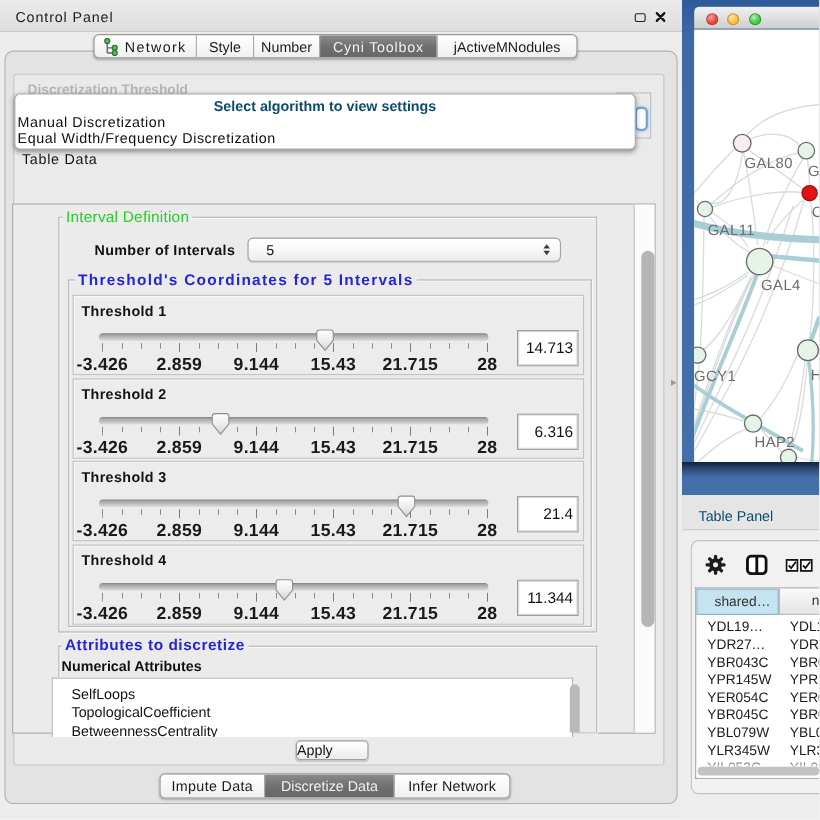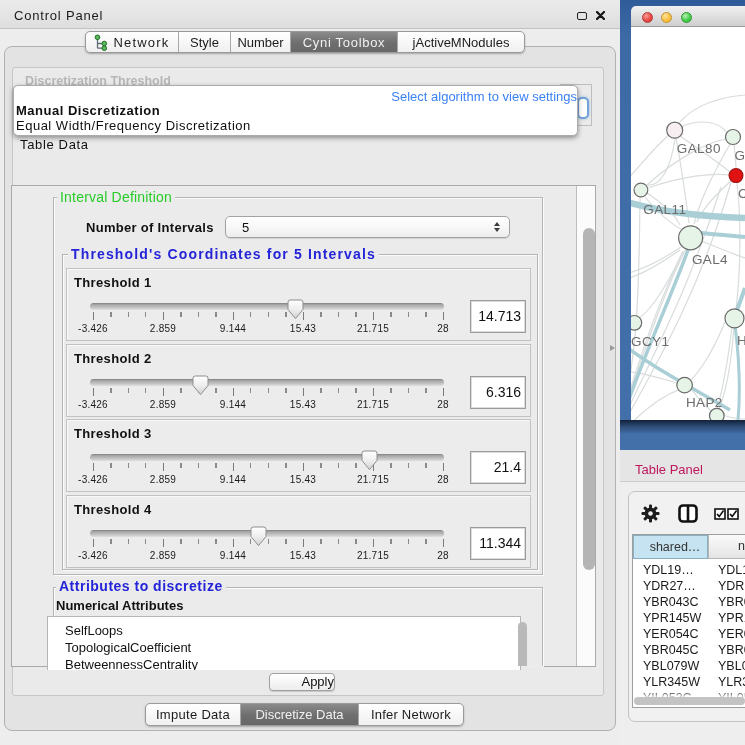--- a/index.html
+++ b/index.html
@@ -1,21 +1,21 @@
 <!DOCTYPE html>
 <html><head><meta charset="utf-8"><style>
 *{margin:0;padding:0;box-sizing:border-box}
 body{font-family:"Liberation Sans",sans-serif;}
 #root{position:relative;width:745px;height:745px;background:#ededed;overflow:hidden;font-family:"Liberation Sans",sans-serif;}
 .a{position:absolute}
 .seg{display:flex;align-items:center;justify-content:center;font-size:13px;color:#1c1c1c;height:100%;}
 .segd{background:linear-gradient(180deg,#8b8b8b,#6e6e6e 55%,#686868);color:#f1f1f1;}
 .tickmin{background-image:repeating-linear-gradient(90deg,#8a8a8a 0,#8a8a8a 1px,transparent 1px,transparent 17.5px)}
 .tickmaj{background-image:repeating-linear-gradient(90deg,#7b7b7b 0,#7b7b7b 1px,transparent 1px,transparent 70px)}
-.tlab{position:absolute;transform:translateX(-50%);font-size:10px;letter-spacing:0.25px;font-weight:normal;color:#1a1a1a;white-space:nowrap}
+.tlab{position:absolute;transform:translateX(-50%);font-size:16px;letter-spacing:0.25px;font-weight:bold;color:#1a1a1a;white-space:nowrap}
 .track{position:absolute;height:7px;border-radius:3.5px;background:linear-gradient(180deg,#7e7e7e 0,#a8a8a8 25%,#bfbfbf 60%,#e0e0e0 100%);}
 .vbox{position:absolute;width:56px;height:33px;background:#fff;border:1px solid #9b9b9b;box-shadow:inset 0 0 0 1px #ddd;font-size:14px;color:#111;text-align:right;line-height:31px;padding-right:4px}
 .gtitle{position:absolute;background:#eaeaea;padding:0 3px;white-space:nowrap;line-height:13px}
 .grp{position:absolute;border:1px solid #b5b5b5;box-shadow:inset 1px 1px 0 rgba(255,255,255,.8),1px 1px 0 rgba(255,255,255,.8)}
 .combo{position:absolute;height:22px;border:1px solid #a2a2a2;border-radius:5px;background:linear-gradient(180deg,#ffffff,#f6f6f6 60%,#ececec);box-shadow:0 1px 1px rgba(0,0,0,.12);font-size:13px;color:#111}
 .cartu{position:absolute;width:0;height:0;border-left:3.2px solid transparent;border-right:3.2px solid transparent;border-bottom:4.2px solid #3c3c3c}
 .cartd{position:absolute;width:0;height:0;border-left:3.2px solid transparent;border-right:3.2px solid transparent;border-top:4.2px solid #3c3c3c}
 .t13{font-size:13px;color:#111;white-space:nowrap}
 </style></head><body>
 <div id="root">
@@ -144,37 +144,37 @@
     </svg>
     <div class="vbox" style="left:470px;top:526.5px">11.344</div>
 <div class="grp" style="left:53px;top:587px;width:490px;height:79px;border-bottom:none"></div>
 <div class="gtitle" style="left:56px;top:580px;background:#ebebeb;font-size:14px;letter-spacing:0.5px;font-weight:bold;color:#2424d8">Attributes to discretize</div>
 <div class="a t13" style="left:56px;top:598px;font-weight:bold">Numerical Attributes</div>
 <div class="a" style="left:47px;top:616px;width:474px;height:54px;background:#fff;border:1px solid #b5b5b5;border-bottom:none;overflow:hidden">
       <div style="position:absolute;left:17px;top:6px;font-size:13px;color:#111;line-height:16.8px">SelfLoops<br>TopologicalCoefficient<br>BetweennessCentrality</div>
     </div>
 
 <div class="a" style="left:518px;top:622px;width:9px;height:44px;background:#b9b9b9;border-radius:4.5px 4.5px 0 0"></div>
-<div class="a" style="left:269px;top:673px;width:66px;height:18px;border:1px solid #9f9f9f;border-radius:4px;background:linear-gradient(180deg,#ffffff,#ececec);font-size:13px;color:#111;text-align:right;line-height:16px;box-shadow:0 1px 1px rgba(0,0,0,.15)">Apply</div>
+<div class="a" style="left:269px;top:673px;width:66px;height:18px;border:1px solid #9f9f9f;border-radius:4px;background:linear-gradient(180deg,#ffffff,#ececec);font-size:13px;color:#111;text-align:left;line-height:16px;box-shadow:0 1px 1px rgba(0,0,0,.15)">Apply</div>
 <div class="a" style="left:145px;top:703px;width:319px;height:22.5px;border:1px solid #9a9a9a;border-radius:5px;background:linear-gradient(180deg,#ffffff,#f0f0f0);box-shadow:0 1px 2px rgba(0,0,0,.25);display:flex;overflow:hidden">
 <div class="seg" style="width:95px;border-right:1px solid #a8a8a8">
         <span style="letter-spacing:0.3px">Impute Data</span>
       </div>
 <div class="seg segd" style="width:118px;border-right:1px solid #a8a8a8">Discretize Data</div>
 <div class="seg" style="flex:1">
         <span style="letter-spacing:0.2px">Infer Network</span>
       </div>
 </div>
 <div class="a" style="left:25px;top:74px;font-size:12.5px;font-weight:bold;color:#b6b6b6;white-space:nowrap">Discretization Threshold</div>
 <div class="a" style="left:560px;top:84px;width:32px;height:42px;border:1px solid #bdbdbd"></div>
 <div class="a" style="left:577px;top:97px;width:12px;height:22px;border:2px solid #72a3d8;border-radius:5px;background:#fdfdfd;box-shadow:0 0 3px #8fb4de"></div>
 <div class="a t13" style="left:20px;top:137px;letter-spacing:0.65px">Table Data</div>
 <div class="a" style="left:13px;top:85px;width:565px;height:51px;background:#fff;border:1px solid #ababab;border-radius:5px;box-shadow:0 2px 5px rgba(0,0,0,.4)">
-      <div style="position:absolute;left:0;right:0;top:3px;text-align:right;font-size:13px;font-weight:normal;color:#3b82f6">Select algorithm to view settings</div>
-      <div style="position:absolute;left:2px;top:17px;font-size:13px;letter-spacing:0.5px;font-weight:bold;color:#0f0f0f">Manual Discretization</div>
+      <div style="position:absolute;left:0;right:0;top:3px;text-align:center;font-size:13px;font-weight:bold;color:#0c4a6e">Select algorithm to view settings</div>
+      <div style="position:absolute;left:2px;top:17px;font-size:13px;letter-spacing:0.5px;font-weight:normal;color:#0f0f0f">Manual Discretization</div>
       <div style="position:absolute;left:2px;top:31.5px;font-size:13px;letter-spacing:0.5px;color:#0f0f0f">Equal Width/Frequency Discretization</div>
     </div>
 <div class="a" style="left:610px;top:345px;width:0;height:0;border-top:3.5px solid transparent;border-bottom:3.5px solid transparent;border-left:5px solid #9a9a9a"></div>
 <div class="a" style="left:620px;top:0;width:125px;height:450px;background:linear-gradient(180deg,#2f5c99 0,#3d69a5 8%,#416da8 60%,#4470aa 100%)"></div>
 <div class="a" style="left:631px;top:6px;width:114px;height:21px;background:linear-gradient(180deg,#f1f1f1,#cecece);border-bottom:1px solid #9a9a9a;border-radius:5px 0 0 0"></div>
 <div class="a" style="left:641.5px;top:11.5px;width:11px;height:11px;border-radius:50%;border:1px solid #b23b35;background:radial-gradient(circle at 35% 30%,#ff9d97,#e3453e 60%)"></div>
 <div class="a" style="left:661px;top:11.5px;width:11px;height:11px;border-radius:50%;border:1px solid #c3912c;background:radial-gradient(circle at 35% 30%,#ffe3a0,#f8bd39 60%)"></div>
 <div class="a" style="left:681px;top:11.5px;width:11px;height:11px;border-radius:50%;border:1px solid #2d9331;background:radial-gradient(circle at 35% 30%,#b9f0b0,#3fcb46 60%)"></div>
 <div class="a" style="left:631px;top:27px;width:114px;height:393px;background:#fff;overflow:hidden">
 <svg width="114" height="393" viewBox="0 0 114 393" style="position:absolute;left:0;top:0">
@@ -237,21 +237,21 @@
 <text x="12.3" y="186.9">GAL11</text>
 <text x="60.9" y="237">GAL4</text>
 <text x="0" y="319.4">GCY1</text>
 <text x="106" y="318">H</text>
 <text x="54.9" y="379.8">HAP2</text>
 </g>
 </svg>
     </div>
 <div class="a" style="left:620px;top:420px;width:125px;height:17px;background:linear-gradient(180deg,rgba(10,22,40,.88),rgba(10,22,40,.38) 40%,rgba(10,22,40,0) 85%)"></div>
 <div class="a" style="left:620px;top:450px;width:125px;height:32px;background:#e5e5e5;border-bottom:1px solid #cccccc"></div>
-<div class="a t13" style="left:635px;top:462px;color:#be185d">Table Panel</div>
+<div class="a t13" style="left:635px;top:462px;color:#0c4a6e">Table Panel</div>
 <div class="a" style="left:620px;top:483px;width:125px;height:262px;background:#eeeeee"></div>
 <div class="a" style="left:628px;top:491px;width:130px;height:231px;background:#f1f1f1;border:1px solid #c2c2c2;border-radius:7px"></div>
 <svg class="a" style="left:641px;top:504px" width="19" height="19" viewBox="0 0 19 19">
 <g fill="#1d1d1d">
         <circle cx="9.5" cy="9.5" r="5.9"></circle>
 <g>
           <rect x="8" y="0.5" width="3" height="4" rx="1"></rect>
           <rect x="8" y="14.5" width="3" height="4" rx="1"></rect>
 <rect x="0.5" y="8" width="4" height="3" rx="1"></rect>
           <rect x="14.5" y="8" width="4" height="3" rx="1"></rect>

